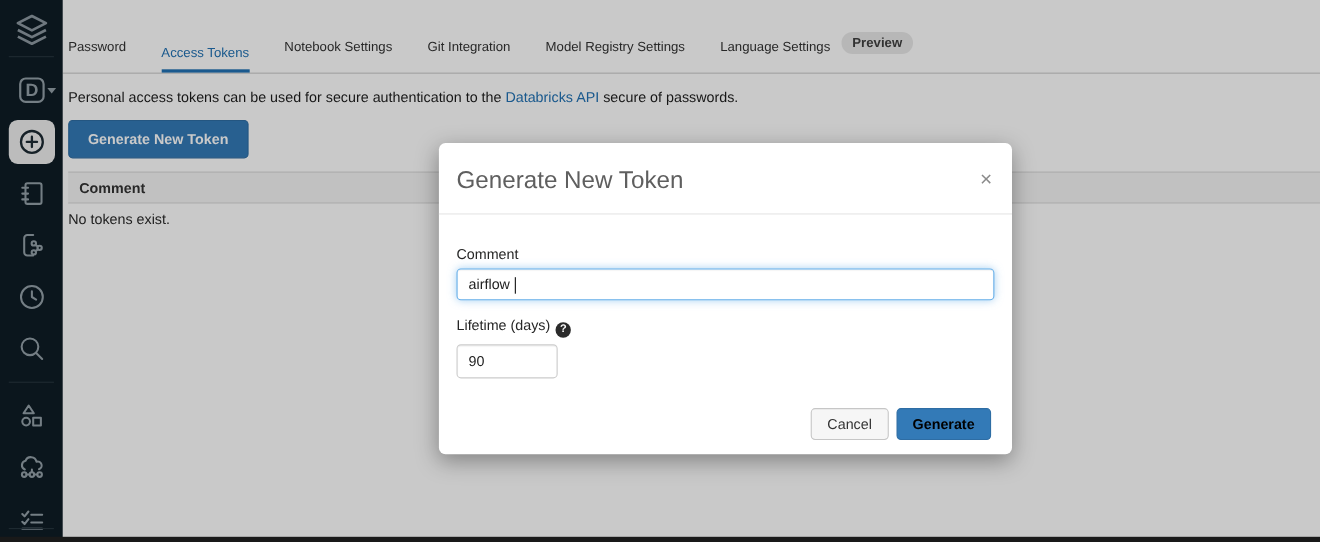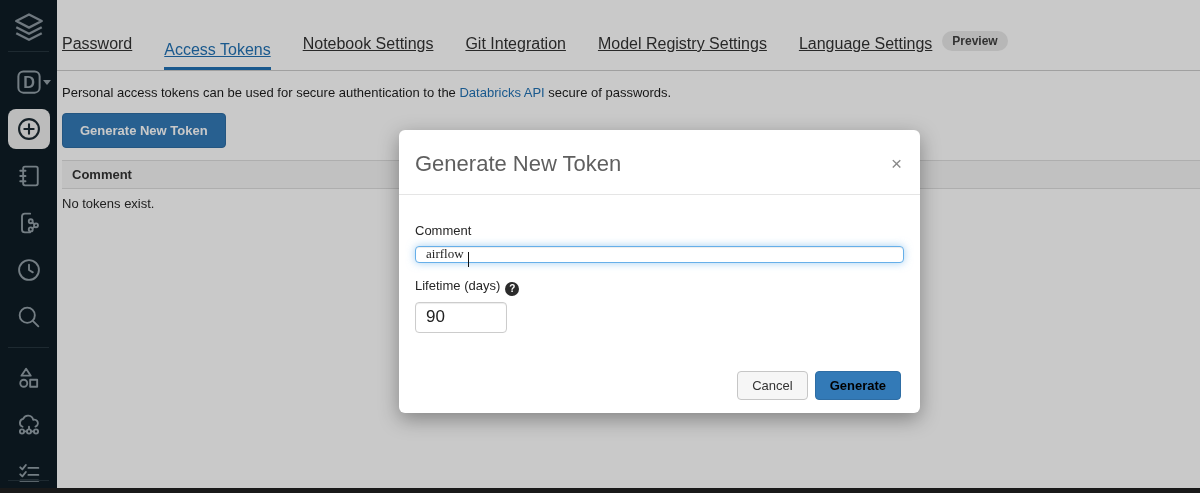--- a/index.html
+++ b/index.html
@@ -37,22 +37,22 @@
   .d-letter { font-size: 13px; font-weight: bold; fill: #94a0a8; font-family: "Liberation Sans", sans-serif; }
 
   
   .main { position: absolute; left: 57px; right: 0; top: 0; bottom: 0; background: #fff; padding: 0 0 0 5px; }
   .page-title { font-size: 18px; font-weight: 400; color: #6f6f6f; margin-top: 11px; }
   .tabs {
     display: flex; align-items: center; margin-top: 21px; margin-left: -5px; padding-left: 5px;
     border-bottom: 1px solid #cccccc;
   }
   .tab {
-    font-size: 16px; color: #333; padding: 8px 0 11px 0; margin-right: 32px;
-    cursor: pointer; white-space: nowrap; text-decoration: underline;
+    font-size: 12px; color: #333; padding: 8px 0 11px 0; margin-right: 32px;
+    cursor: pointer; white-space: nowrap;
   }
   .tab.active { color: #2272b4; padding-bottom: 8px; border-bottom: 3px solid #2272b4; margin-top: 12px; }
   .tab-badge {
     background: #e9e9e9; color: #404040; font-size: 12px; font-weight: bold;
     border-radius: 10px; padding: 3px 10px; margin: 0 0 10px -22px; align-self: center;
   }
   .desc { margin-top: 14px; font-size: 13px; color: #1d1d1d; }
   .desc a { color: #2272b4; text-decoration: none; cursor: pointer; }
   .btn-primary-page {
     display: inline-block; margin-top: 13px; background: #337ab7; border: 1px solid #2e6da4;
@@ -79,34 +79,34 @@
   .modal-title { font-size: 22px; font-weight: 400; color: #5f5f5f; }
   .modal-close {
     position: absolute; right: 18px; top: 24px; font-size: 19px; color: #8a8a8a;
     cursor: pointer; line-height: 1; background: none; border: none;
     font-family: "Liberation Sans", sans-serif;
   }
   .modal-body { padding: 28px 16px 0 16px; }
   .field-label { display: block; font-size: 13px; font-weight: 500; color: #262626; margin-bottom: 6px; }
   .input-wrap { position: relative; }
   .input-comment {
-    width: 100%; height: 17px; padding: 6px 10px; font-size: 13px; color: #222;
+    width: 100%; height: 29px; padding: 6px 10px; font-size: 13px; color: #222;
     border: 1px solid #66afe9; border-radius: 4px; outline: none;
     box-shadow: inset 0 1px 1px rgba(0,0,0,0.075), 0 0 8px rgba(102,175,233,0.6);
-    font-family: Liberation Serif, serif;
+    font-family: Liberation Sans, sans-serif;
   }
   .text-caret { position: absolute; left: 53px; top: 8px; width: 1px; height: 15px; background: #111; }
   .lifetime-group { margin-top: 15px; }
   .help-icon {
     display: inline-block; width: 14px; height: 14px; background: #2b2b2b; color: #fff;
     border-radius: 50%; font-size: 10px; font-weight: bold; line-height: 14px;
     text-align: center; margin-left: 5px; vertical-align: -2px; cursor: pointer;
   }
   .input-lifetime {
-    width: 92px; height: 31px; padding: 6px 10px; font-size: 17px; color: #222;
+    width: 92px; height: 31px; padding: 6px 10px; font-size: 13px; color: #222;
     border: 1px solid #cccccc; border-radius: 4px; outline: none;
     box-shadow: inset 0 1px 1px rgba(0,0,0,0.075);
     font-family: "Liberation Sans", sans-serif;
   }
   .modal-footer { position: absolute; right: 19px; bottom: 13px; display: flex; gap: 7px; }
   .btn-cancel {
     background: #f6f6f6; border: 1px solid #c6c6c6; border-radius: 4px;
     padding: 6px 14px; font-size: 13px; color: #333; cursor: pointer;
     font-family: "Liberation Sans", sans-serif;
   }

